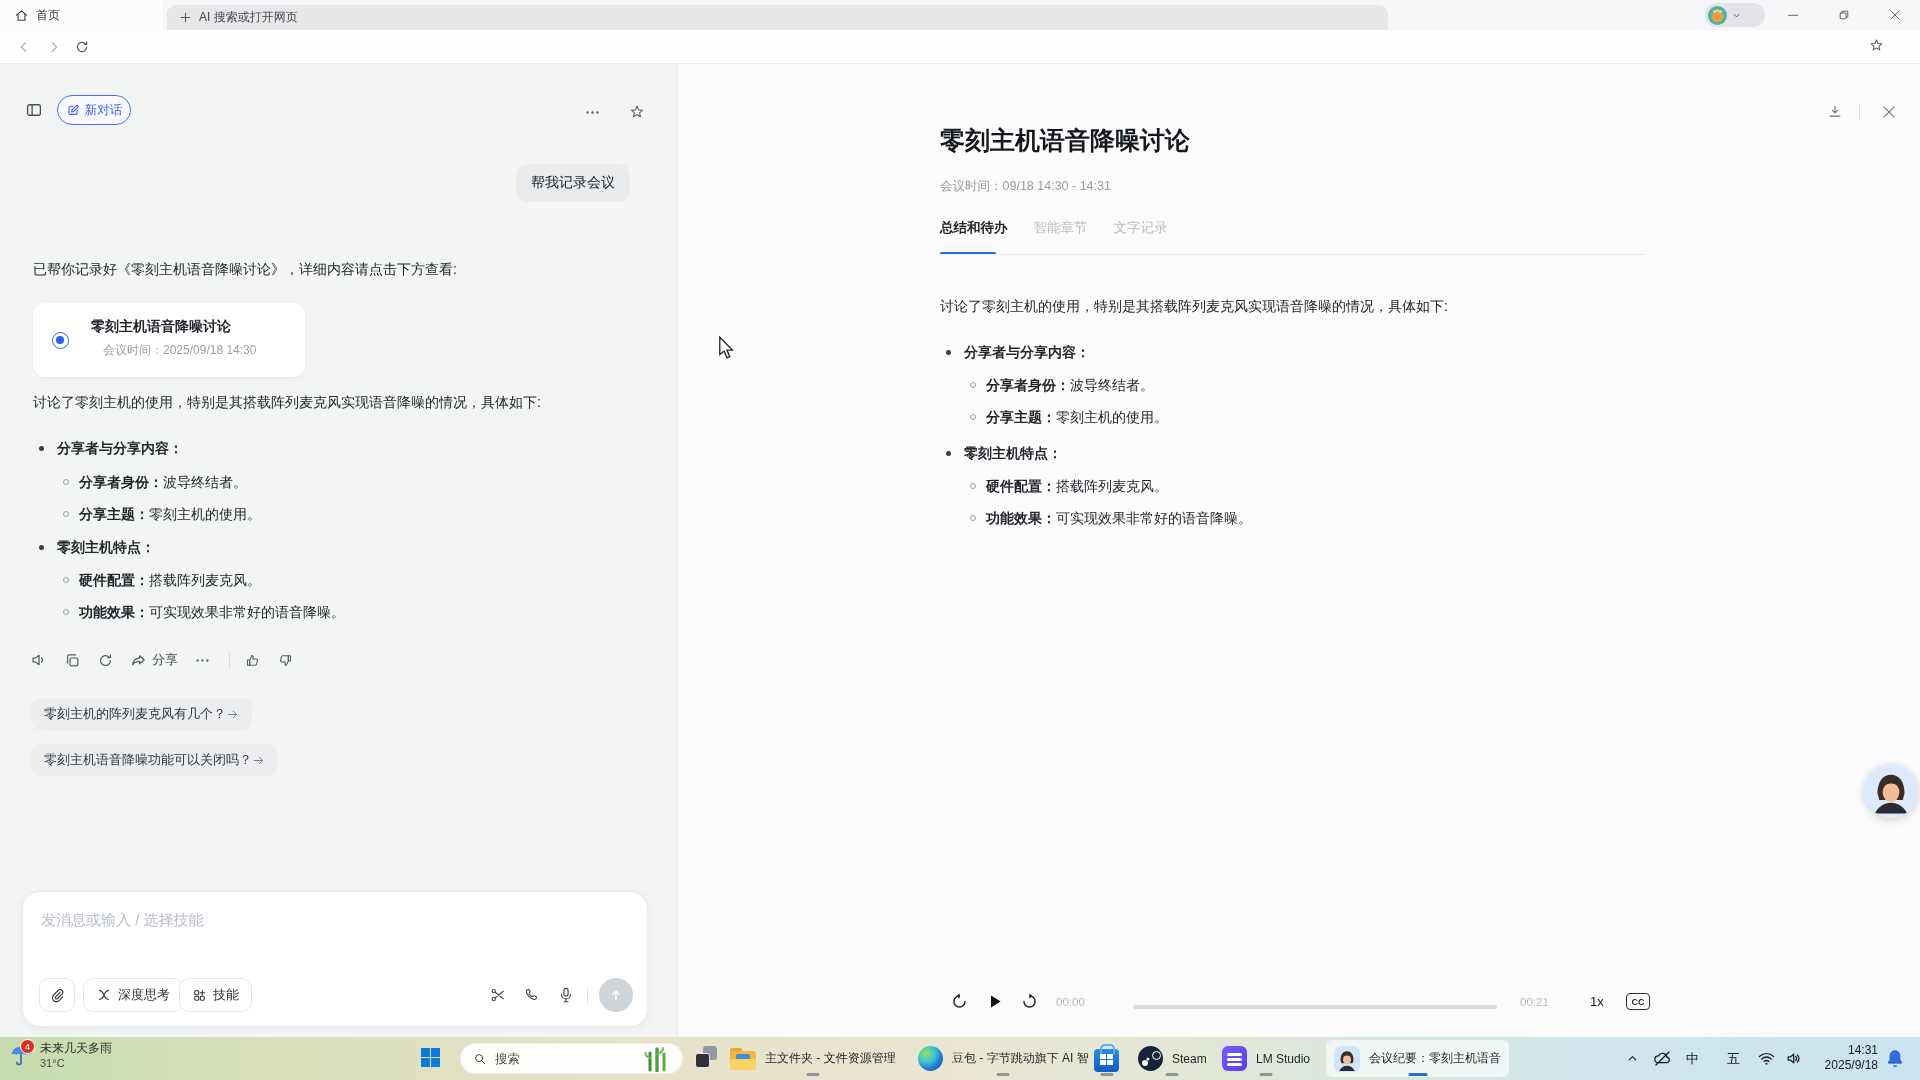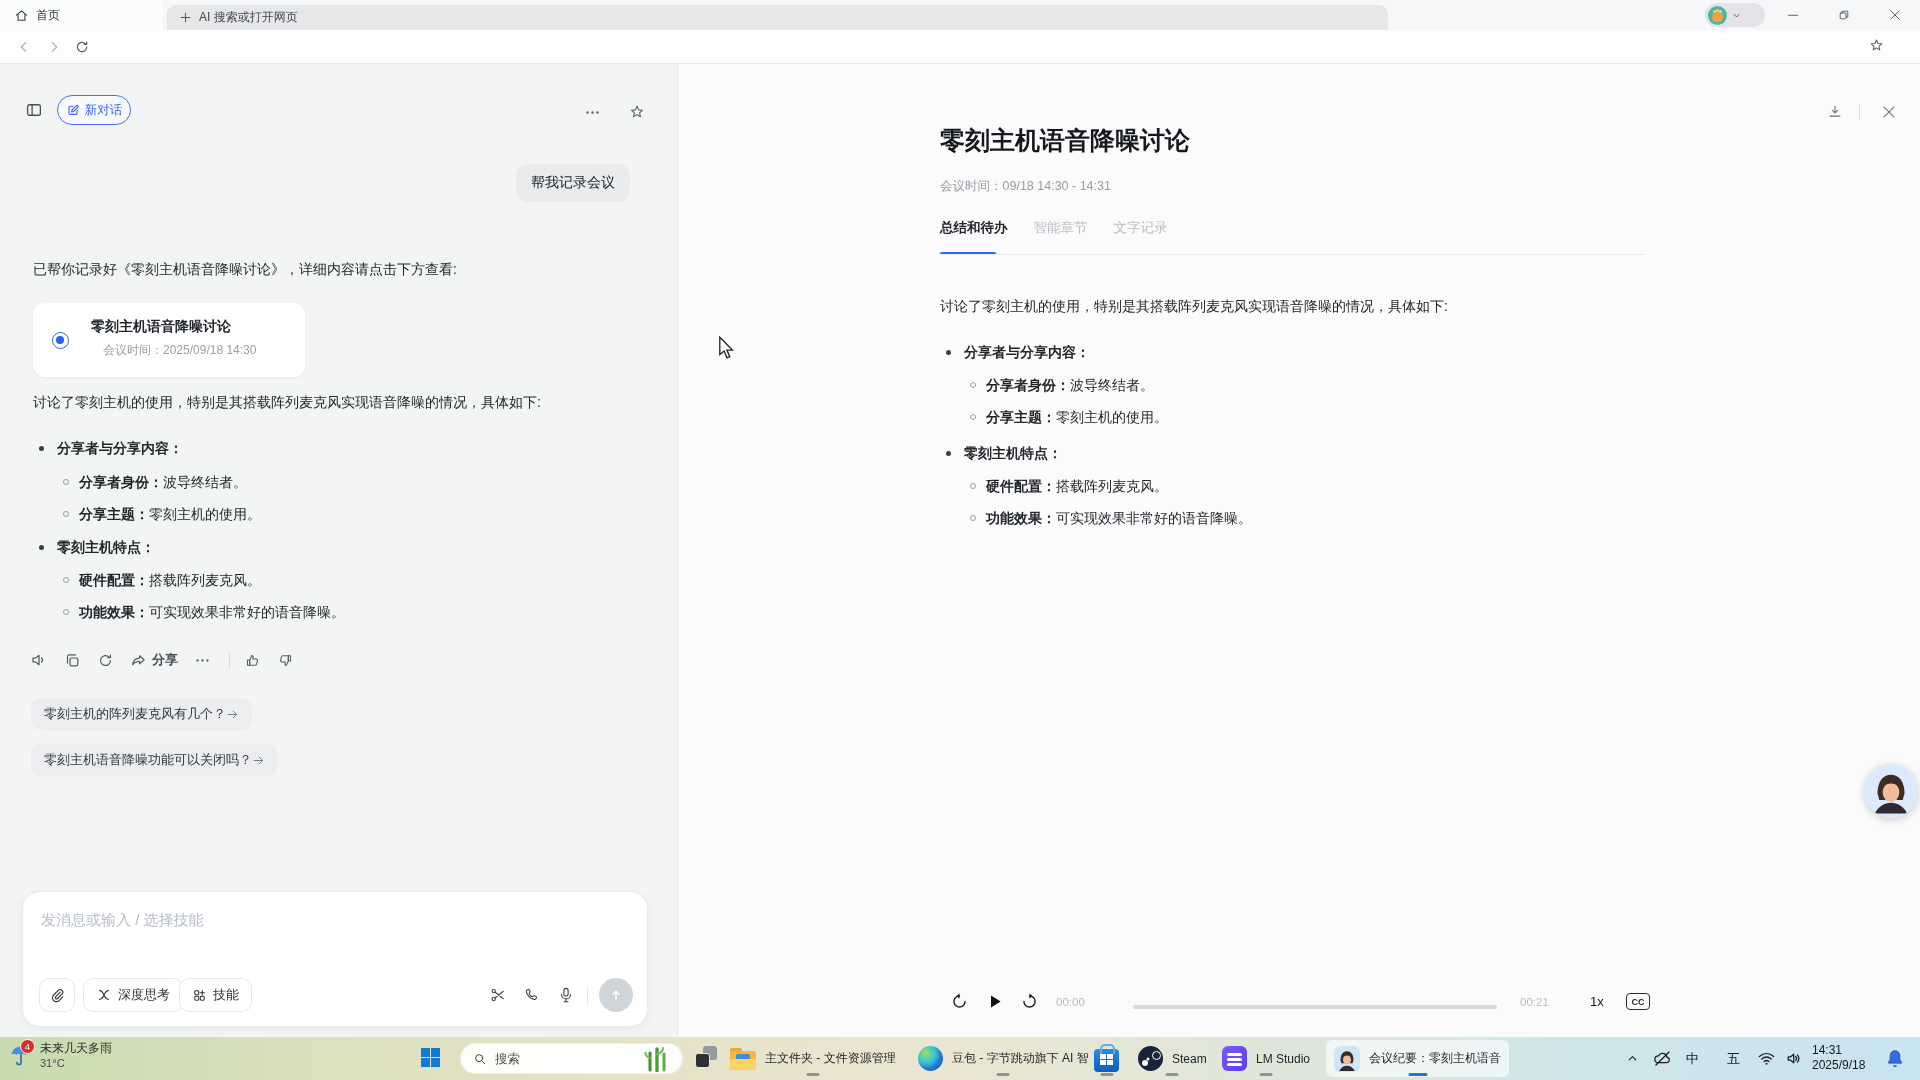--- a/index.html
+++ b/index.html
@@ -42,21 +42,21 @@
   .radio::after { content:""; position:absolute; left:3.2px; top:3.2px; width:7.4px; height:7.4px; border-radius:50%; background:#2664f0; }
   .mc-title { position:absolute; left:58px; top:15px; font-size:14px; font-weight:700; color:#23272c; }
   .mc-time { position:absolute; left:58px; top:39px; font-size:12px; color:#9aa0a7;margin-left:12px; }
 
   .bl-row { position:absolute; left:0; display:flex; align-items:flex-start; font-size:14px; line-height:20px; }
   .dot1 { width:5px; height:5px; border-radius:50%; background:#3c4044; margin:8px 13px 0 6px; flex:none; }
   .circ2 { width:6px; height:6px; border-radius:50%; border:1.4px solid #9aa0a6; margin:6.5px 10px 0 30px; flex:none; }
   .bt { font-weight:700; }
   .btx { font-weight:400; }
 
-  .act-row { position:absolute; left:30px; top:585px; height:22px; display:flex; align-items:center; color:#565c63;font-weight:bold; }
+  .act-row { position:absolute; left:30px; top:585px; height:22px; display:flex; align-items:center; color:#565c63; }
   .act { margin-right:16px; display:flex; align-items:center; gap:5px; }
   .act-label { font-size:13px; color:#4a4f55; }
   .vdiv { width:1px; height:15px; background:#d8dadc; margin:0 14px 0 2px; }
 
   .sugg { position:absolute; left:31px; height:32px; background:#ecedee; border-radius:10px; display:inline-flex; align-items:center; padding:0 13px; font-size:13px; color:#32373d; }
   .sugg .arr { color:#70767e; }
 
   .composer { position:absolute; left:22px; top:827px; width:626px; height:136px; background:#fff; border:1px solid #e8eaec; border-radius:18px; box-shadow:0 2px 8px rgba(31,35,41,.05); }
   .composer input { position:absolute; left:18px; top:14px; width:570px; height:26px; border:none; outline:none; font-size:15px; background:transparent; font-family:inherit; color:#23272c; }
   .composer input::placeholder { color:#b7bdc6; }
@@ -115,21 +115,21 @@
     linear-gradient(#fff,#fff) 0 6px/6px 5px no-repeat, linear-gradient(#fff,#fff) 7px 6px/6px 5px no-repeat; }
   .steam-ic { width:25px; height:25px; border-radius:50%; background:#17223b; position:relative; }
   .steam-ic::before { content:""; position:absolute; left:13.5px; top:4.5px; width:7px; height:7px; border:1.8px solid #fff; border-radius:50%; }
   .steam-ic::after { content:""; position:absolute; left:4px; top:14px; width:6px; height:6px; background:#fff; border-radius:50%; box-shadow:3px -4px 0 -1.5px #fff; }
   .lm-ic { width:25px; height:25px; border-radius:6px; background:linear-gradient(135deg,#7a5cff,#5b3df0); position:relative; }
   .lm-ic::after { content:""; position:absolute; left:5px; top:7px; width:15px; height:2.5px; background:#fff; border-radius:2px;
     box-shadow:0 5px 0 #fff, -0px 10px 0 -0px #fff; }
   .meet-ic { width:26px; height:26px; border-radius:6px; background:#cfe6f8; overflow:hidden; }
   .tray { position:absolute; top:0; height:43px; display:flex; align-items:center; color:#1d1f22; }
   .ime { font-size:13px; color:#17191c; }
-  .clock { position:absolute; left:1812px; top:6px; width:66px; font-size:12px; color:#17191c; line-height:15px; }
+  .clock { position:absolute; left:1812px; top:6px; width:66px; text-align:right; font-size:12px; color:#17191c; line-height:15px; }
 
   .cursor { position:absolute; left:716px; top:336px; z-index:50; pointer-events:none; }
 </style>
 </head>
 <body>
 
 <div class="tabbar">
   <div class="tab-home">
     <span>
         <svg width="15" height="15" viewBox="0 0 24 24" class="ic">

